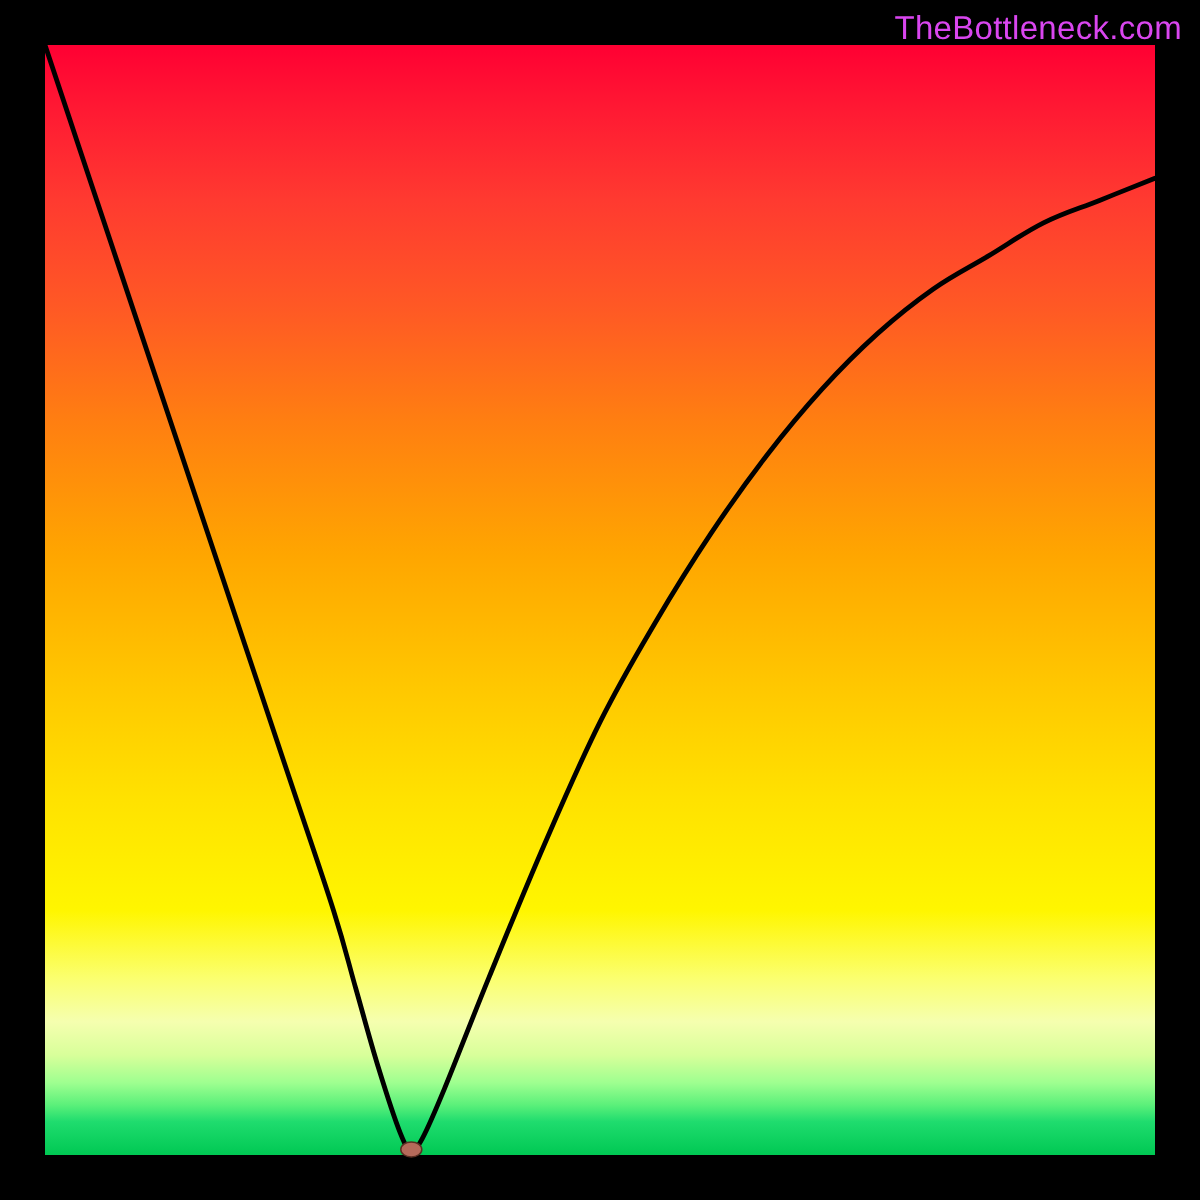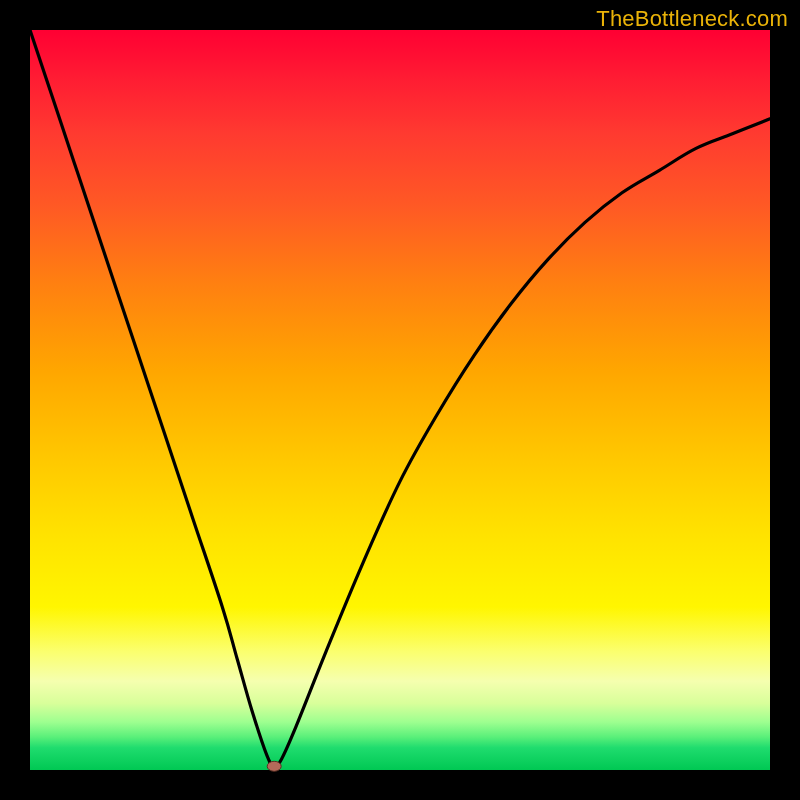--- a/index.html
+++ b/index.html
@@ -14,21 +14,21 @@
   .frame {
     position: relative;
     width: 800px;
     height: 800px;
     background: #000;
   }
   .watermark {
     position: absolute;
     top: 6px;
     right: 12px;
-    color: #eab308;
+    color: #d946ef;
     font-size: 22px;
     font-weight: 400;
     letter-spacing: 0.2px;
     z-index: 10;
     user-select: none;
   }
   .plot-area {
     position: absolute;
     left: 30px;
     top: 30px;

